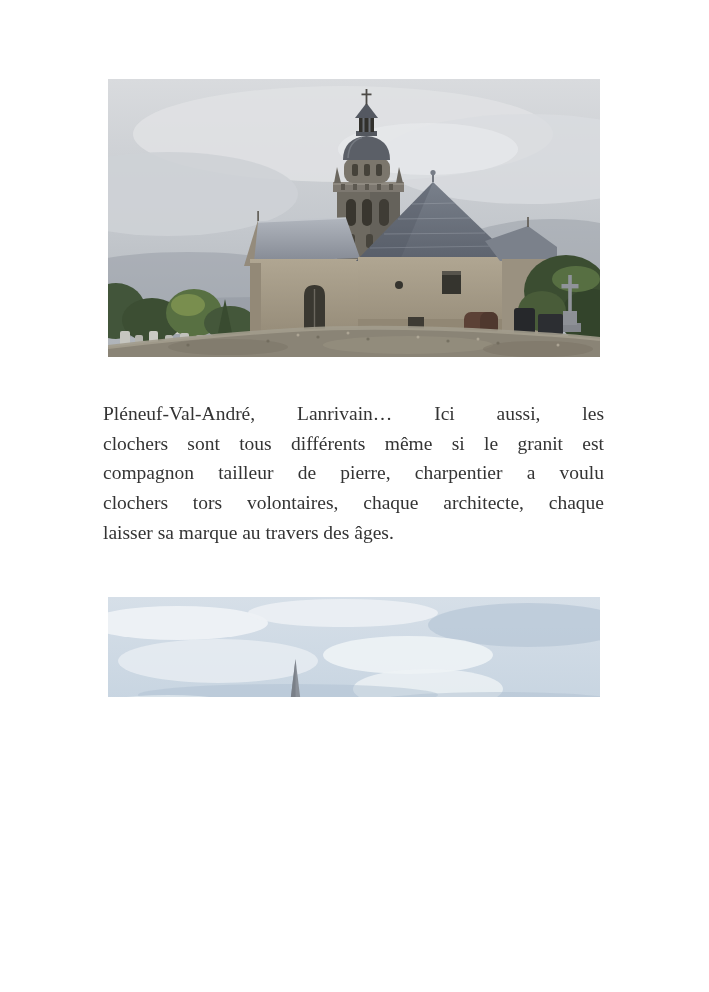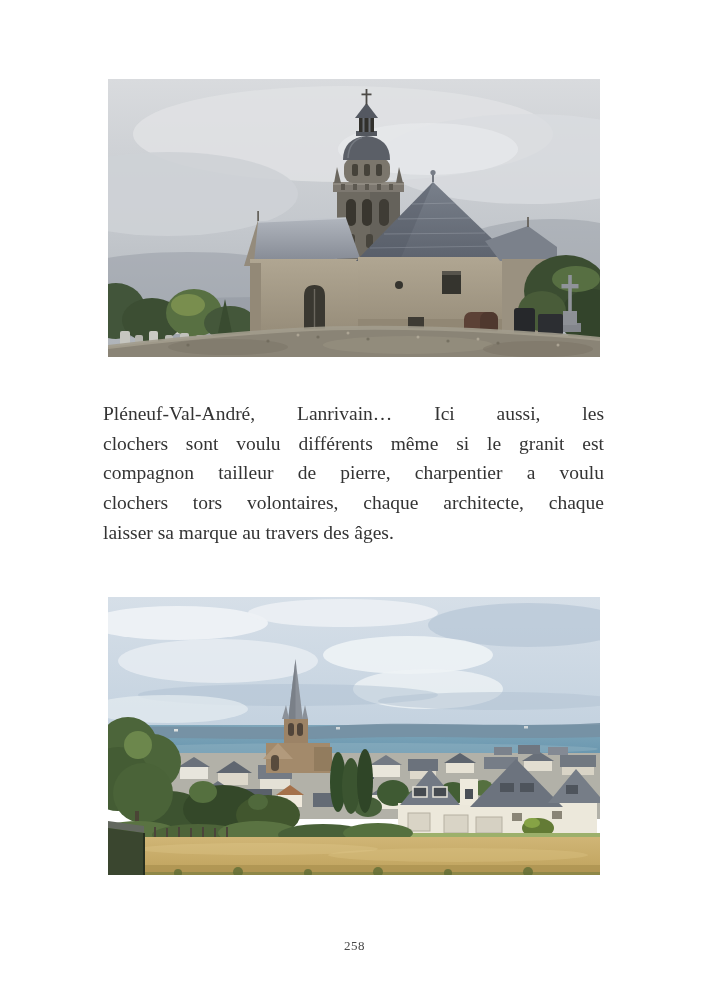--- a/index.html
+++ b/index.html
@@ -1,17 +1,17 @@
 <!DOCTYPE html>
 <html><head>
 <meta charset="utf-8">
 <style>
   html,body{margin:0;padding:0;background:#ffffff;}
   body{width:709px;height:992px;font-family:"Liberation Serif","DejaVu Serif",serif;}
-  .page{position:relative;width:709px;height:992px;background:#ffffff;overflow:hidden;}
+  .page{position:relative;width:709px;height:697px;background:#ffffff;overflow:hidden;}
   .photo{position:absolute;left:108px;width:492px;height:278px;margin:0;padding:0;}
   .photo svg{display:block;width:100%;height:100%;}
   .photo-top{top:79px;}
   .photo-bottom{top:597px;}
   .paragraph{position:absolute;left:103px;top:399px;width:501px;color:#343434;
              font-size:19.5px;line-height:29.7px;}
   .pline{text-align:justify;text-align-last:justify;white-space:normal;}
   .pline.last{text-align-last:left;}
   .page-number{position:absolute;left:0;top:938px;width:709px;text-align:center;
                font-size:13px;color:#474747;letter-spacing:0.5px;}
@@ -185,21 +185,21 @@
         <circle cx="240" cy="254" r="1.5" fill="#b5ae9c" opacity="0.8"></circle>
         <circle cx="310" cy="258" r="1.5" fill="#b5ae9c" opacity="0.8"></circle>
         <circle cx="370" cy="260" r="1.5" fill="#b5ae9c" opacity="0.8"></circle>
         <circle cx="450" cy="266" r="1.5" fill="#b5ae9c" opacity="0.8"></circle>
       </g>
     </svg>
   </figure>
 
   <div class="paragraph">
     <div class="pline">Pléneuf-Val-André, Lanrivain… Ici aussi, les</div>
-    <div class="pline">clochers sont voulu différents même si le granit est</div>
+    <div class="pline">clochers sont tous différents même si le granit est</div>
     <div class="pline">compagnon tailleur de pierre, charpentier a voulu</div>
     <div class="pline">clochers tors volontaires, chaque architecte, chaque</div>
     <div class="pline last">laisser sa marque au travers des âges.</div>
   </div>
 
   <figure class="photo photo-bottom" aria-label="Panorama d'un bourg côtier breton : flèche d'église élancée, toits d'ardoise, mer et côte au loin, grandes maisons à toits d'ardoise à droite, champ de blé doré et cabanon vert au premier plan">
     <svg viewBox="0 0 492 278" xmlns="http://www.w3.org/2000/svg">
       <defs>
         <linearGradient id="b-sky" x1="0" y1="0" x2="0" y2="1">
           <stop offset="0" stop-color="#d6dfe8"></stop>

